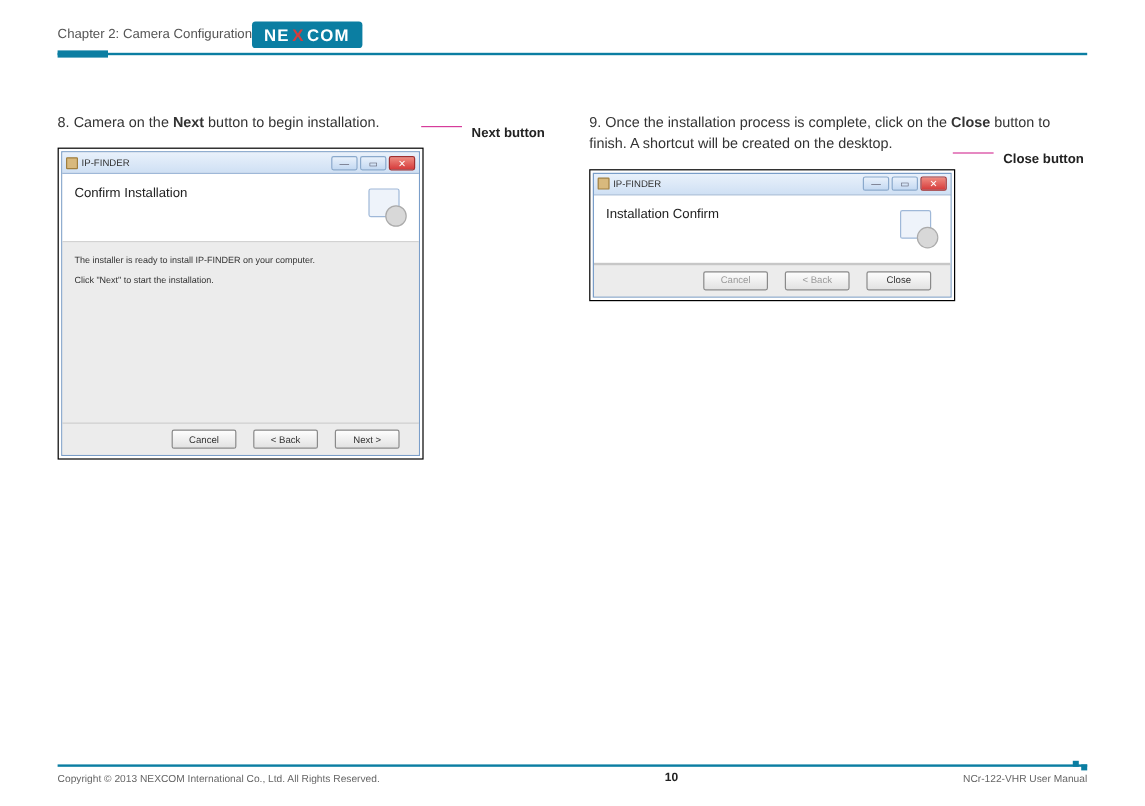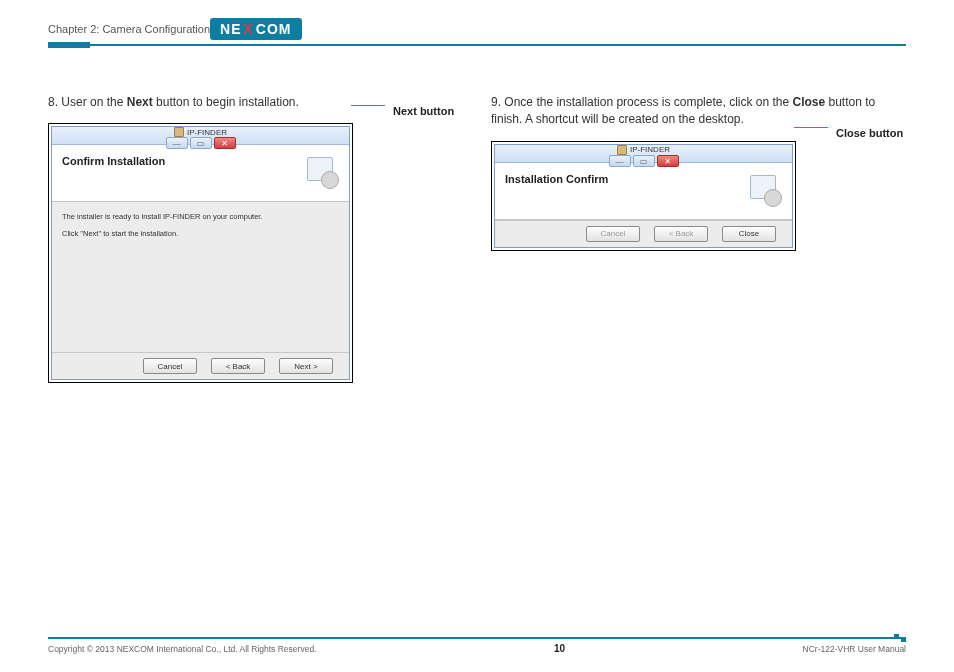--- a/index.html
+++ b/index.html
@@ -50,37 +50,36 @@
     background:#ececec;
     border:1px solid #7a9ec9;
     font-size:8px;
     color:#333;
   }
   .titlebar {
     display:flex; align-items:center; justify-content:space-between;
     background:linear-gradient(#e9f1fb,#cfe0f4);
     height:18px; padding:0 3px;
     border-bottom:1px solid #9fb8d8;
-    flex-direction:column;
   }
   .titlebar-left { display:flex; align-items:center; gap:3px; font-size:8px; color:#333;}
   .app-icon {
     width:10px; height:10px; background:#d8b97d; border:1px solid #a07f3f; border-radius:1px;
   }
   .winbtns { display:flex; gap:2px; }
   .winbtn {
     width:22px; height:12px; border-radius:2px; font-size:8px; line-height:11px; text-align:center;
     background:linear-gradient(#e9f1fb,#c4d9f2); border:1px solid #8aa9cc; color:#556;
   }
   .winbtn.close { background:linear-gradient(#ef8b80,#d63c3c); color:#fff; border:1px solid #a02e2e;}
   .dlg-head {
     background:#fff; padding:10px 10px 12px 10px; border-bottom:1px solid #c7c7c7;
     display:flex; justify-content:space-between; align-items:flex-start;
   }
-  .dlg-head h3 { font-size:11px; font-weight:bold; color:#222; }
+  .dlg-head h3 { font-size:11px; font-weight:normal; color:#222; }
   .head-icon {
     width:34px; height:34px; position:relative;
   }
   .head-icon .box {
     width:26px; height:24px; background:#eef3fa; border:1px solid #9fb8d8; border-radius:2px;
     position:absolute; top:2px; left:2px;
   }
   .head-icon .disc {
     width:18px; height:18px; border-radius:50%; background:#d8d8d8; border:1px solid #aaa;
     position:absolute; bottom:0; right:0;
@@ -143,21 +142,21 @@
         <span>COM</span>
     </div>
   </div>
   <div class="header-rule"></div>
 
   <div class="cols">
 
     <div class="col">
       <p class="step-text">
         <span>8.</span>
-        <span>User on the </span><b>Next</b><span> button to begin installation.</span>
+        <span>Camera on the </span><b>Next</b><span> button to begin installation.</span>
       </p>
 
       <div class="dlg-wrap">
         <div class="dlg-outer">
           <div class="dlg">
             <div class="titlebar">
               <div class="titlebar-left">
                 <span class="app-icon"></span>
                 <span>IP-FINDER</span>
               </div>

